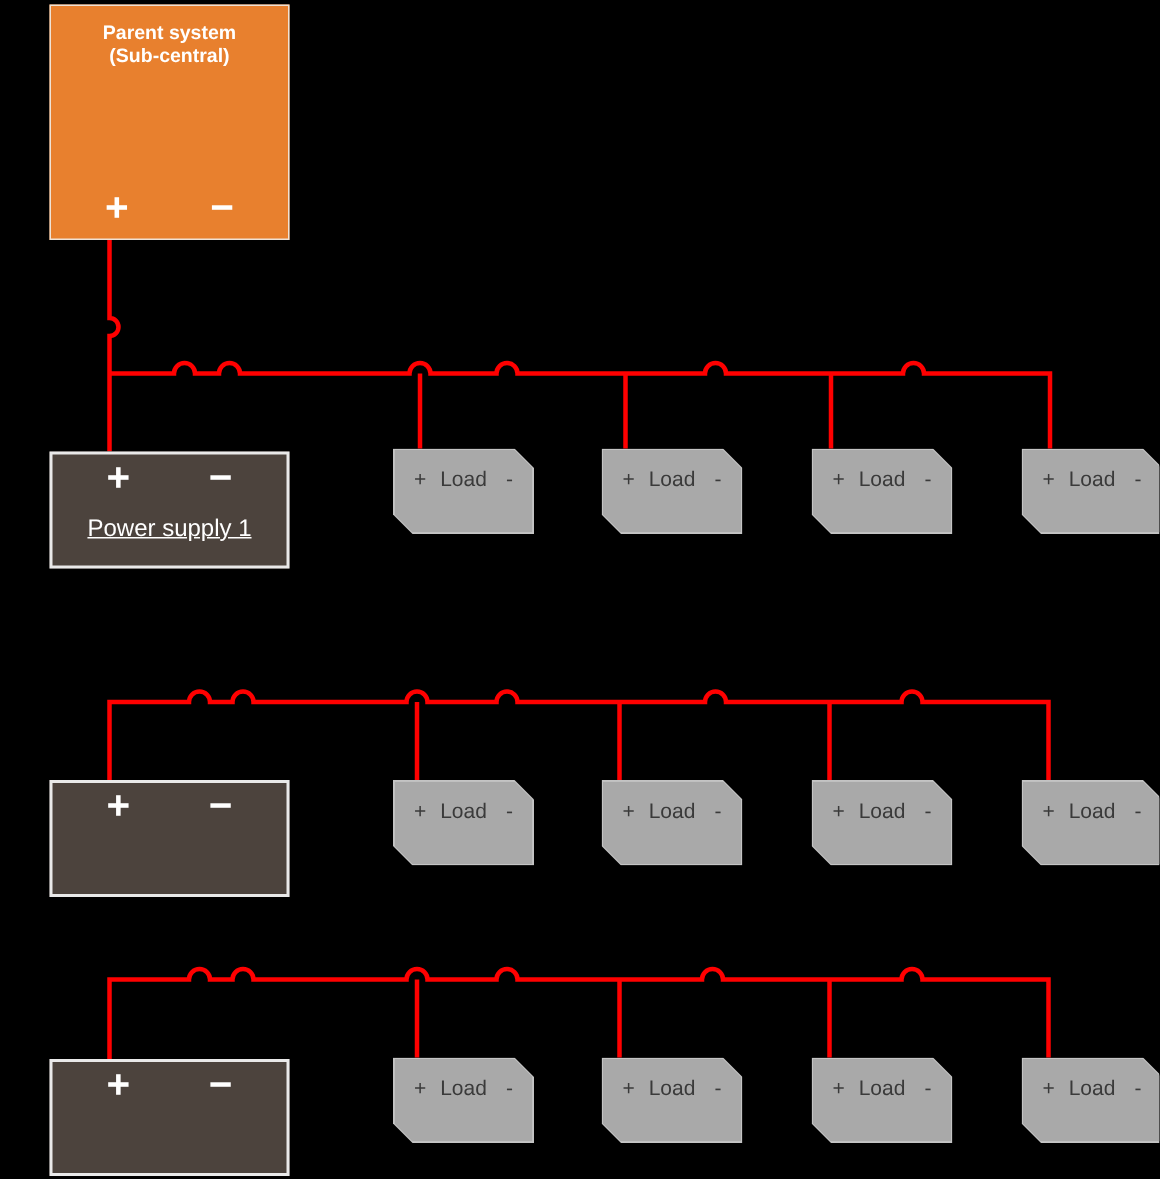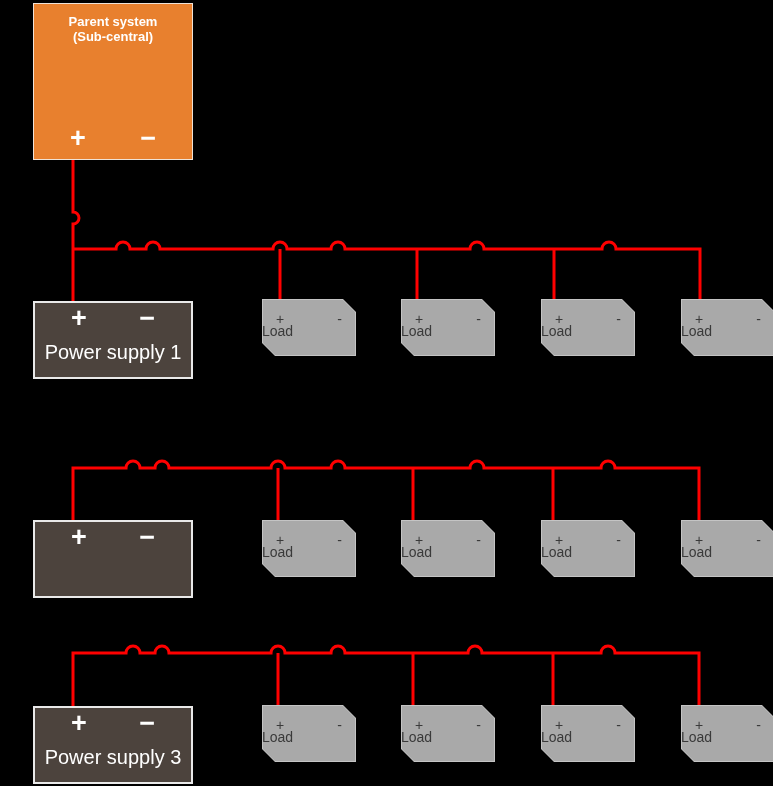--- a/index.html
+++ b/index.html
@@ -28,44 +28,45 @@
   }
   .parent .terminals{bottom:7px;}
   .supply{
     background:var(--supply-fill);
     border:2px solid var(--supply-border);
     color:var(--box-text);
   }
   .supply .terminals{top:1px;}
   .supply-label{
     position:absolute;left:0;right:0;top:41px;
-    text-align:center;font-size:20px;line-height:17px;
-    color:var(--box-text);
+    text-align:center;font-size:16px;line-height:17px;
+    color:var(--box-text);
+    text-decoration:underline;
   }
   .load{position:absolute;}
   .load-edge{
     position:absolute;inset:0;
     background:var(--load-edge);
     clip-path:polygon(0 0, calc(100% - 13px) 0, 100% 13px, 100% 100%, 13px 100%, 0 calc(100% - 13px));
   }
   .load-fill{
     position:absolute;inset:1px;
     background:var(--load-fill);
     clip-path:polygon(0 0, calc(100% - 12px) 0, 100% 12px, 100% 100%, 12px 100%, 0 calc(100% - 12px));
   }
   .load-terminals{
     position:absolute;left:0;right:0;top:13px;
     display:flex;justify-content:space-between;
     padding:0 14px;
     font-size:14px;line-height:15px;
     color:var(--load-text);
   }
   .load-label{
-    position:absolute;left:0;right:0;top:24px;
-    font-size:14px;line-height:16px;
+    position:absolute;left:0;right:0;top:12px;
+    text-align:center;font-size:14px;line-height:16px;
     color:var(--load-text);
   }
 </style>
 </head>
 <body>
 
 <div id="canvas" style="width: 773px; height: 786px; --bg: #000000; --parent-fill: #E8802E; --parent-border: #EFE2D6; --supply-fill: #4C433D; --supply-border: #E9E9E9; --load-fill: #A9A9A9; --load-edge: #C4C4C4; --load-text: #3A3A3A; --box-text: #FFFFFF;">
 
   <svg id="wires" width="773" height="786" viewBox="0 0 773 786">
       <path d="M 73 157 L 73 212 A 6 6 0 0 1 73 224 L 73 301" fill="none" stroke="#FF0000" stroke-width="3"></path>
@@ -177,21 +178,20 @@
         <span>+</span>
         <span>-</span>
       </div>
       <div class="load-label">Load</div>
     </div>
     <div class="box supply" style="left: 33px; top: 706px; width: 160px; height: 78px;">
       <div class="terminals">
         <span>+</span>
         <span>−</span>
       </div>
-      <div class="supply-label">Power supply 3</div>
     </div>
     <div class="load" style="left: 262px; top: 705px; width: 94px; height: 57px;">
       <div class="load-edge"></div>
       <div class="load-fill"></div>
       <div class="load-terminals">
         <span>+</span>
         <span>-</span>
       </div>
       <div class="load-label">Load</div>
     </div>

